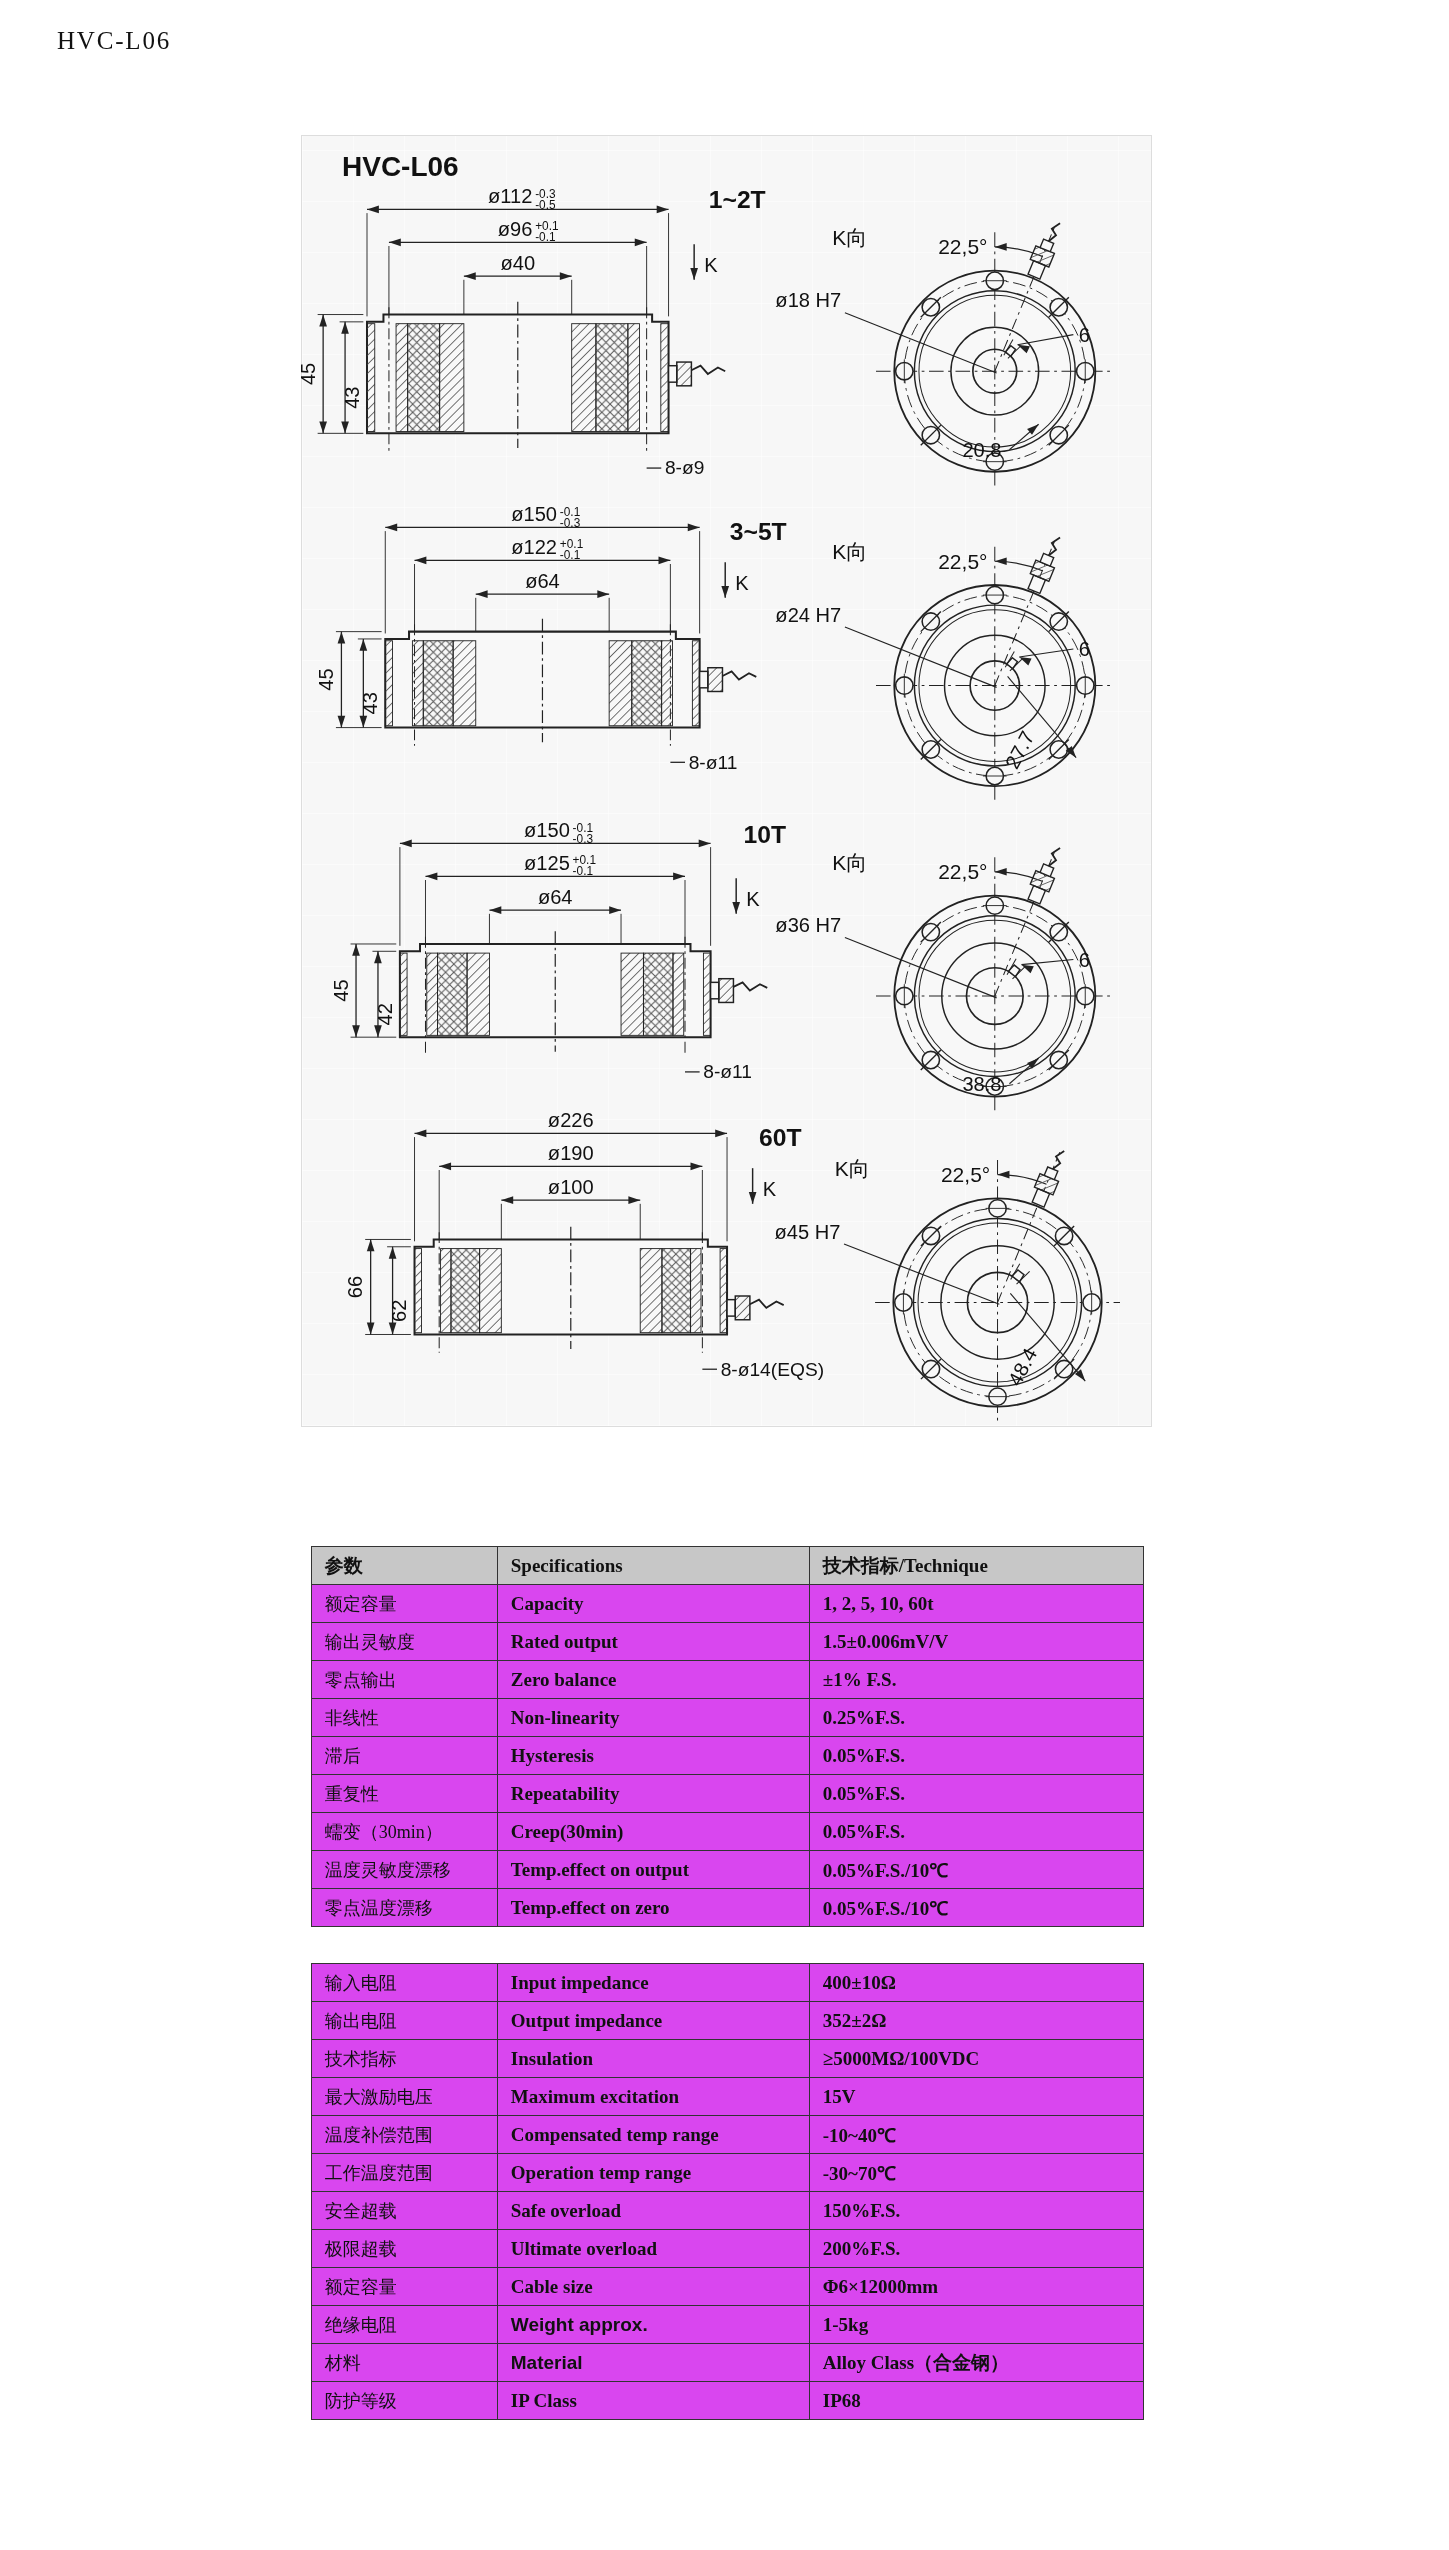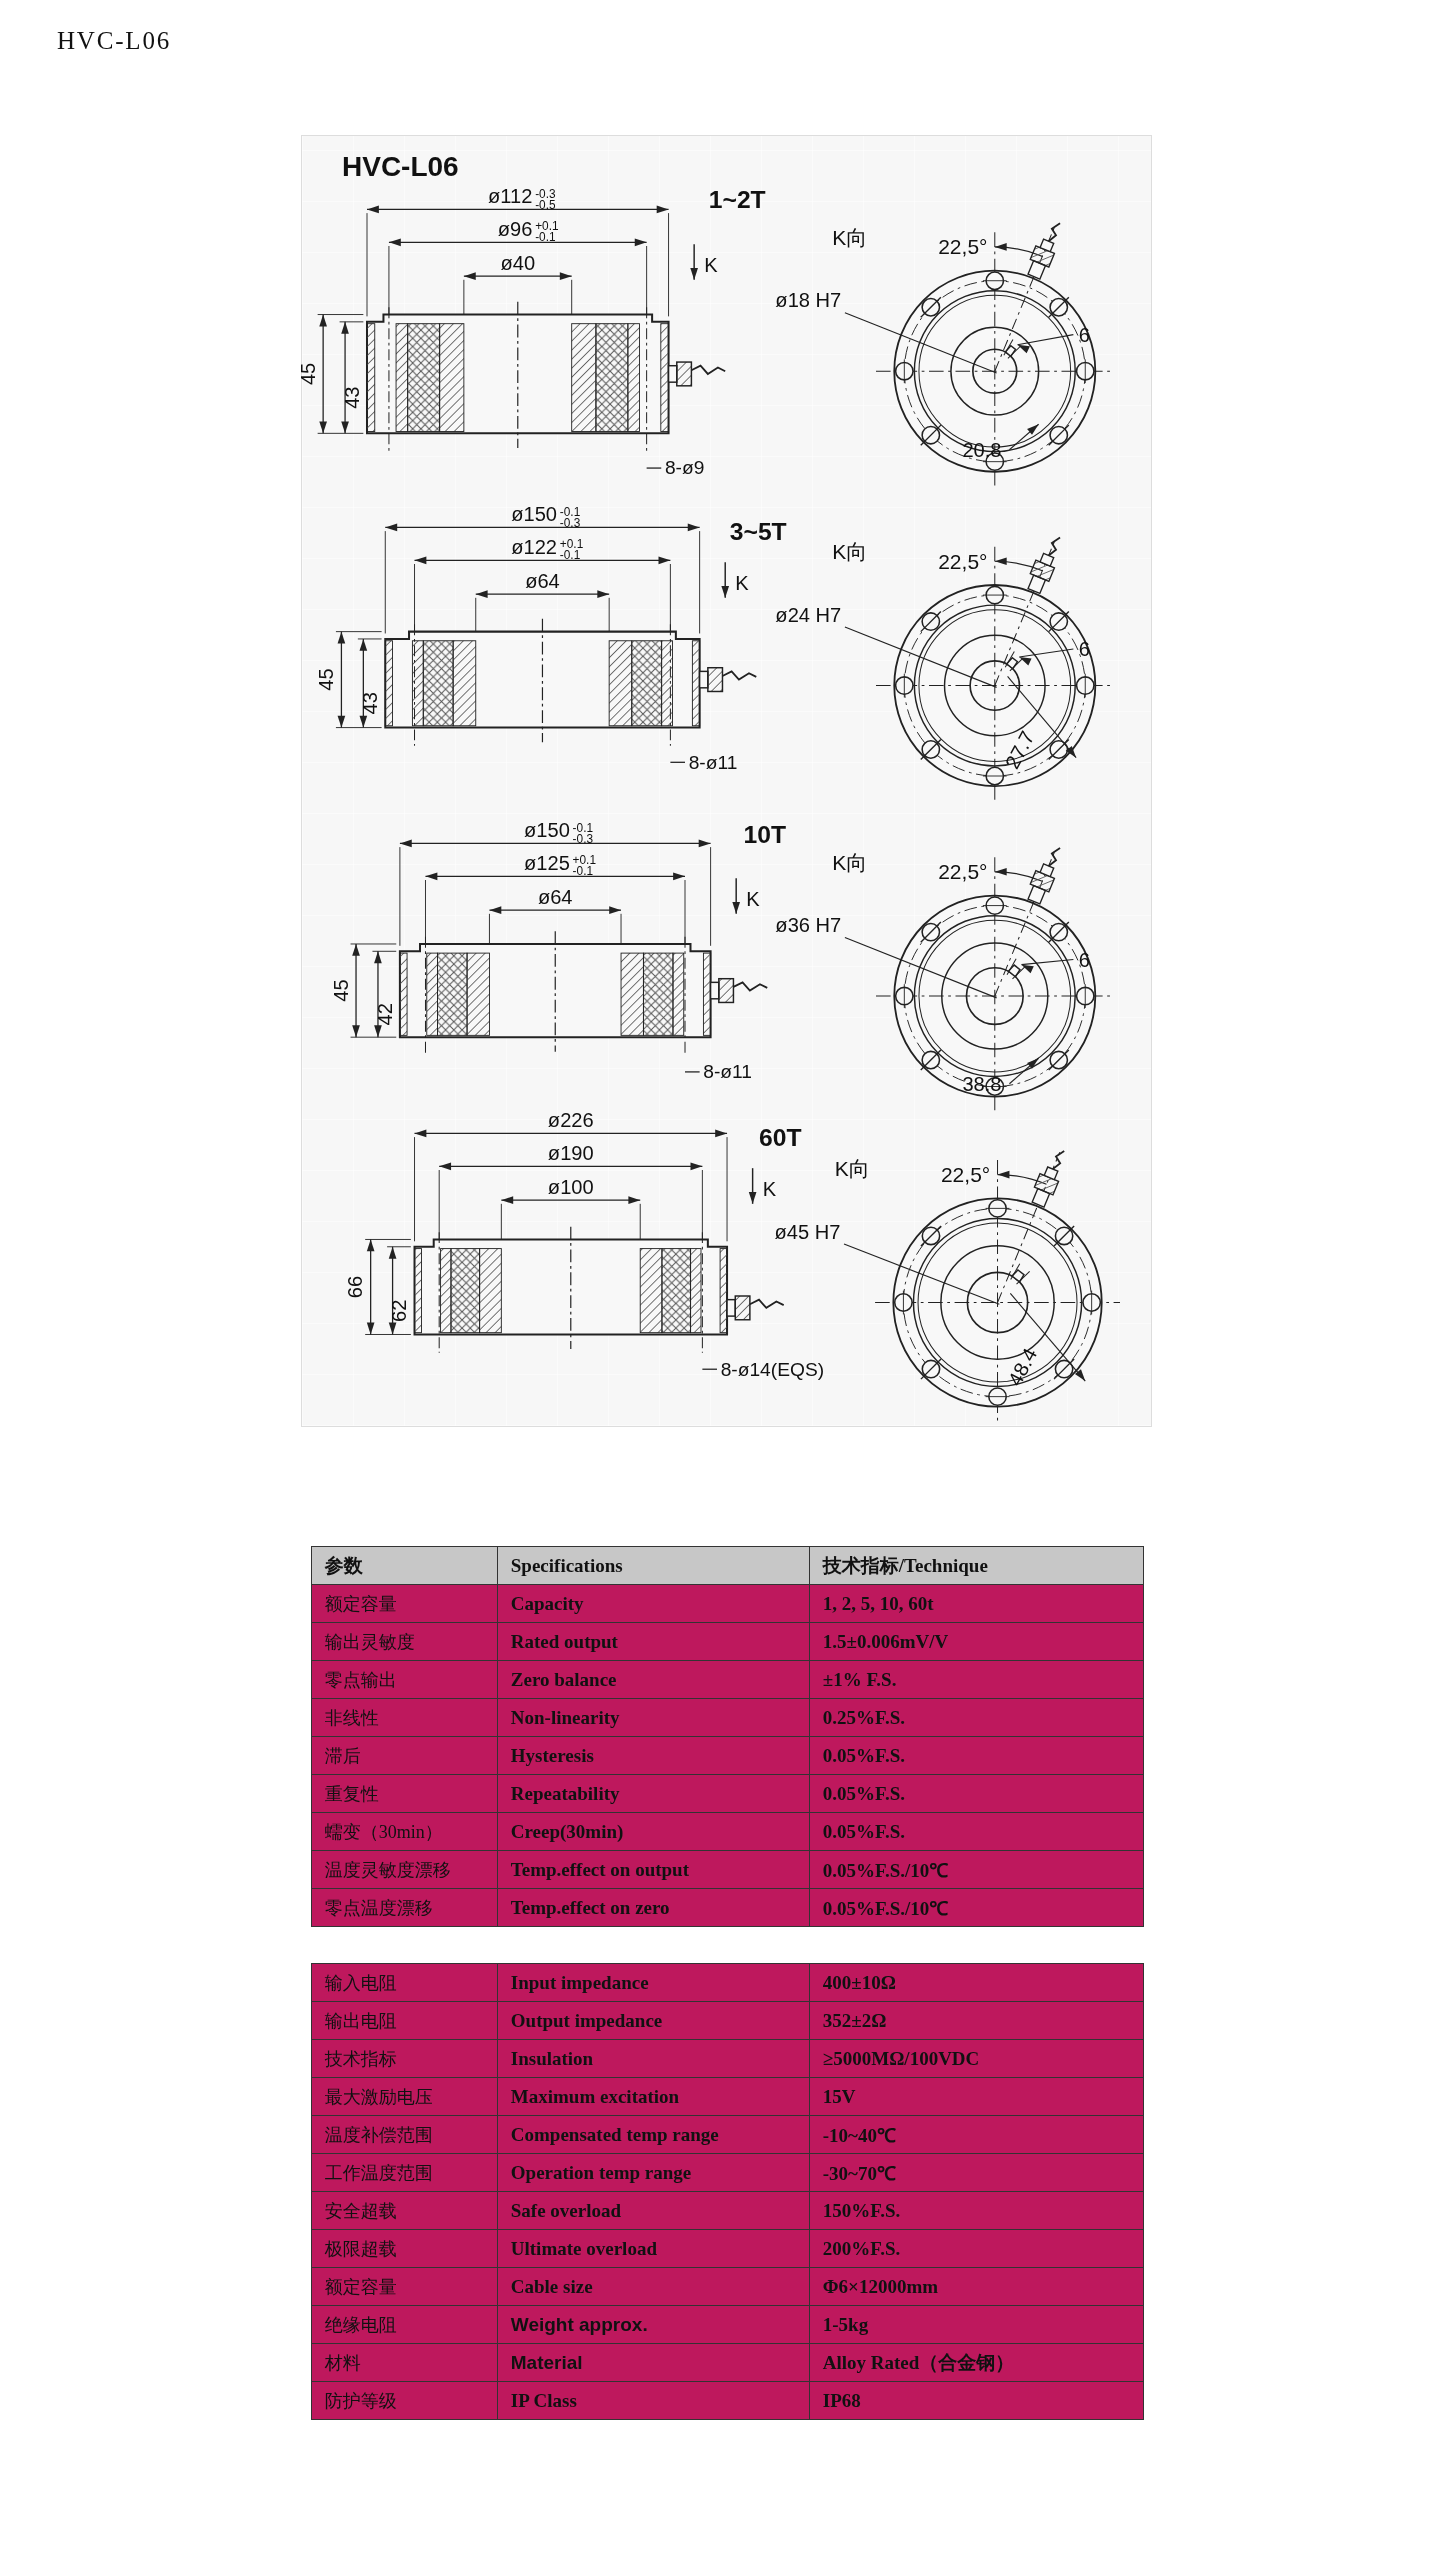--- a/index.html
+++ b/index.html
@@ -10,21 +10,21 @@
          background:#f7f7f7;border:0.9px solid #ddd;box-sizing:border-box;
          background-image:
            repeating-linear-gradient(0deg, rgba(255,255,255,.55) 0 0.9px, transparent 0.9px 51px),
            repeating-linear-gradient(90deg, rgba(255,255,255,.55) 0 0.9px, transparent 0.9px 51px);}
   .panel-title{position:absolute;left:40px;top:14.6px;font-family:"Liberation Sans",sans-serif;
                font-weight:bold;font-size:28px;color:#111;}
   svg.drow{position:absolute;left:12px;width:827px;height:319px;overflow:visible;}
   #drow0{top:46px}#drow1{top:364px}#drow2{top:680px}#drow3{top:970px}
   svg text{font-family:"Liberation Sans",sans-serif;fill:#111;}
   .tables{position:absolute;left:311px;top:1546px;}
-  table.spec-table{border-collapse:collapse;table-layout:fixed;width:833px;background:#be185d;
+  table.spec-table{border-collapse:collapse;table-layout:fixed;width:833px;background:#d946ef;
                    border:1.8px solid #222;padding-left:28px;}
   table.spec-table th, table.spec-table td{border:1.6px solid #333;height:37px;
                    padding:0 3.7px 0 12.8px;text-align:left;vertical-align:middle;overflow:hidden;white-space:nowrap;}
   table.spec-table thead th{background:#c7c7c7;font-weight:bold;font-size:19px;}
   .cell-cn{font-size:18px;font-weight:normal;font-family:"Liberation Serif",serif;}
   .cell-en{font-size:19px;font-weight:bold;font-family:"Liberation Serif",serif;}
   .cell-val{font-size:19px;font-weight:bold;font-family:"Liberation Serif",serif;}
   .sans{font-family:"Liberation Sans",sans-serif !important;font-size:19px;}
   #table2{margin-top:36px;}
 </style>
@@ -588,21 +588,21 @@
             <td class="cell-val">Φ6×12000mm</td>
           </tr>
           <tr>
             <td class="cell-cn">绝缘电阻</td>
             <td class="cell-en sans">Weight approx.</td>
             <td class="cell-val">1-5kg</td>
           </tr>
           <tr>
             <td class="cell-cn">材料</td>
             <td class="cell-en sans">Material</td>
-            <td class="cell-val">Alloy Rated（合金钢）</td>
+            <td class="cell-val">Alloy Class（合金钢）</td>
           </tr>
           <tr>
             <td class="cell-cn">防护等级</td>
             <td class="cell-en">IP Class</td>
             <td class="cell-val">IP68</td>
           </tr>
         </tbody>
       </table>
     </div>
 </div>

